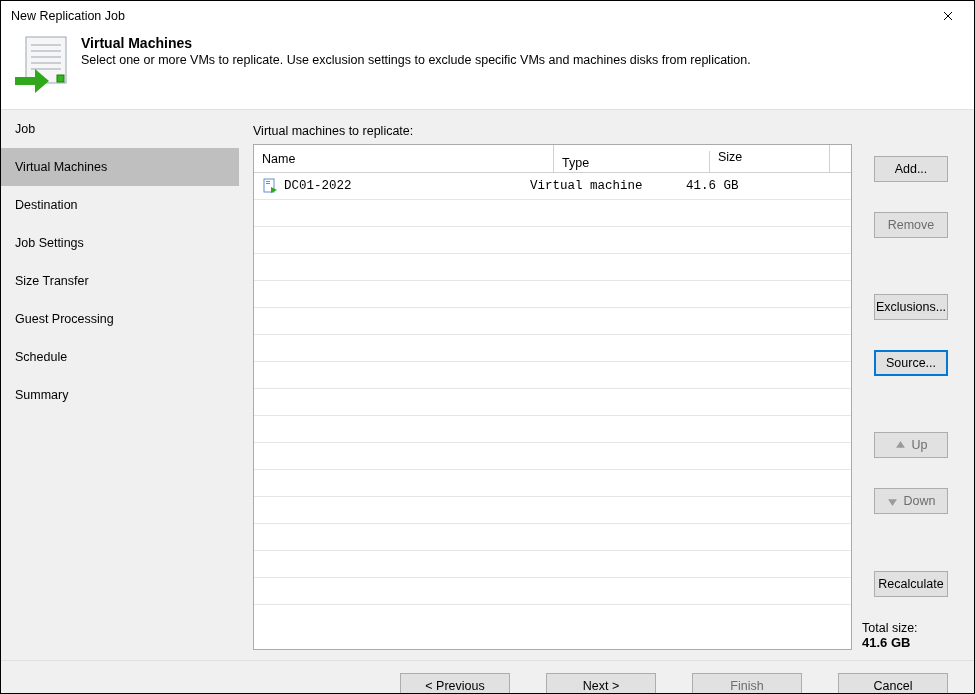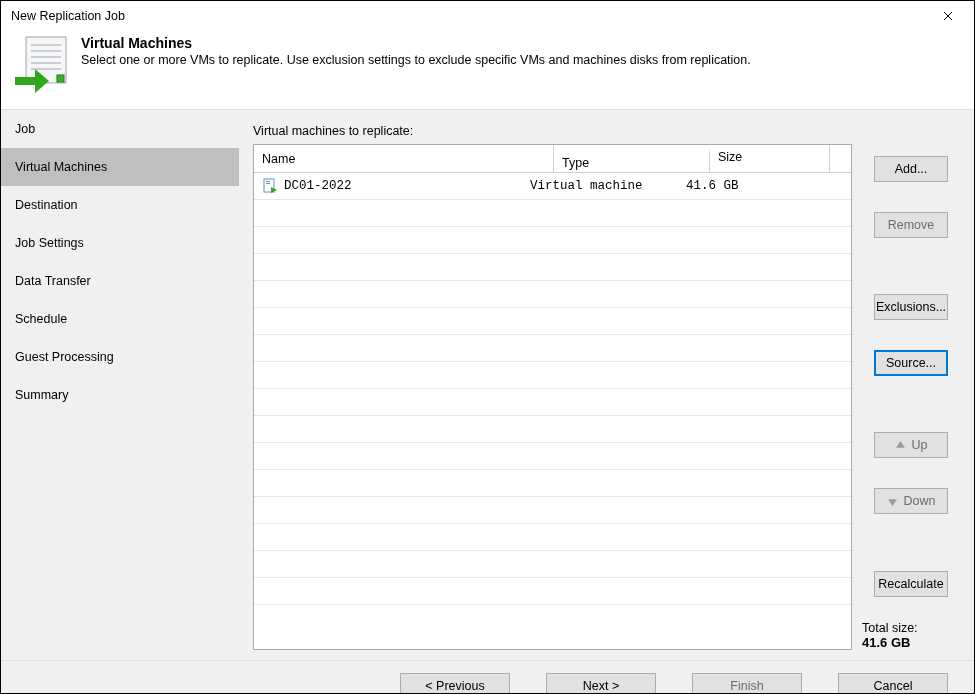--- a/index.html
+++ b/index.html
@@ -151,23 +151,23 @@
   </div>
 </div>
 
 <div class="body">
 
   <div class="sidebar">
     <div class="step">Job</div>
     <div class="step active">Virtual Machines</div>
     <div class="step">Destination</div>
     <div class="step">Job Settings</div>
-    <div class="step">Data Transfer</div>
+    <div class="step">Size Transfer</div>
+    <div class="step">Guest Processing</div>
     <div class="step">Schedule</div>
-    <div class="step">Guest Processing</div>
     <div class="step">Summary</div>
   </div>
 
   <div class="main">
     <div class="main-label">Virtual machines to replicate:</div>
 
     <div class="main-row">
       <div class="grid-wrap">
         <div class="grid">
           <div class="grid-head">

